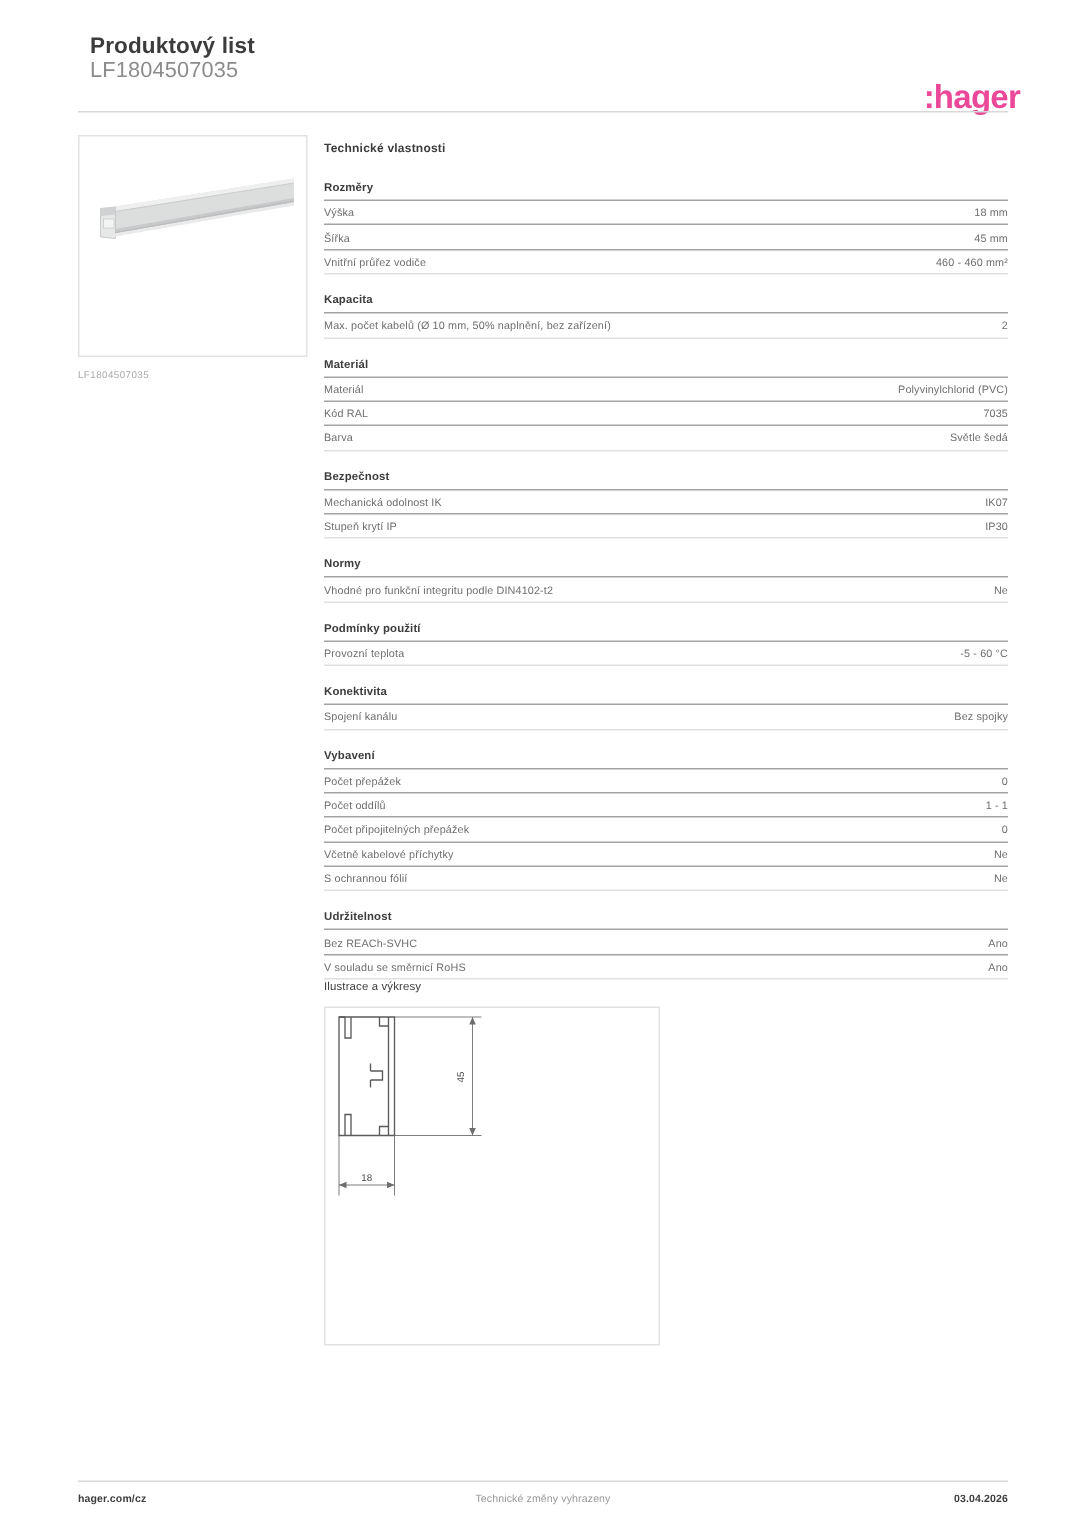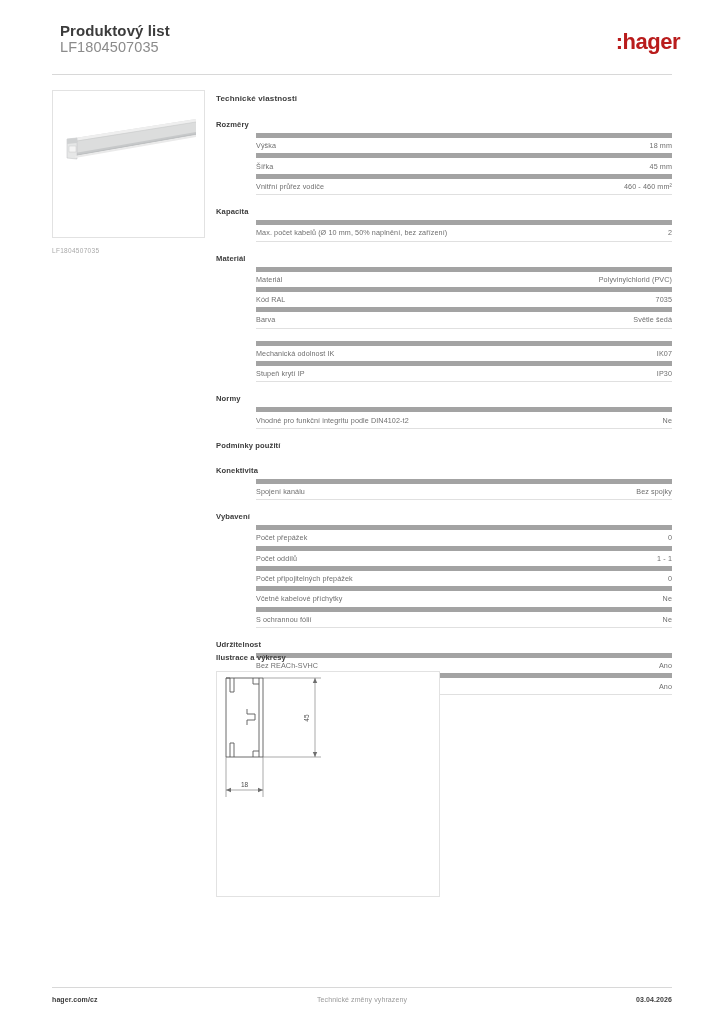--- a/index.html
+++ b/index.html
@@ -109,27 +109,26 @@
     font-size: 7.6px;
     font-weight: bold;
     color: #3c3c3c;
     letter-spacing: 0.1px;
     padding-bottom: 4px;
   }
   .row {
     display: flex;
     justify-content: space-between;
     align-items: flex-end;
-    border-top: 5px solid #a3a3a3;
+    border-top: 1px solid #a3a3a3;
     font-size: 7.2px;
     color: #6e6e6e;
     line-height: 9px;
     padding: 3.2px 0 3.2px 0;
     letter-spacing: 0.1px;
-    margin-left: 40px;
   }
   .group .row:last-child {
     border-bottom: 1px solid #e0e0e0;
   }
   .row-label {
     text-align: left;
     padding-right: 12px;
     white-space: nowrap;
   }
   .row-value {
@@ -139,21 +138,21 @@
 
   
   .drawings {
     position: absolute;
     left: 216px;
     top: 653px;
     width: 456px;
   }
   .drawings-title {
     font-size: 7.6px;
-    font-weight: bold;
+    font-weight: normal;
     color: #3c3c3c;
     letter-spacing: 0.1px;
     margin-bottom: 9px;
   }
   .drawing-frame {
     width: 224px;
     height: 226px;
     border: 1px solid #e2e2e2;
     box-sizing: border-box;
     background: #ffffff;
@@ -204,21 +203,21 @@
   }
 </style>
 </head>
 <body>
 
 <div class="page">
 
   <div class="header">
     <div class="header-title">Produktový list</div>
     <div class="header-subtitle">LF1804507035</div>
-    <div class="logo" style="color: #b91c1c;">:hager</div>
+    <div class="logo" style="color: #ec4899; margin-top: 23px;">:hager</div>
   </div>
   <div class="header-rule"></div>
 
   <div class="product-block">
     <div class="product-image-frame">
       <svg width="153" height="148" viewBox="0 0 153 148">
 
         <polygon points="22,47 143,28 143,44 22,65" fill="#dcdddd"></polygon>
         <polygon points="22,47 143,28 143,31 22,50" fill="#efefef"></polygon>
         <polygon points="22,62 143,41 143,44 22,65" fill="#c7c9ca"></polygon>
@@ -274,40 +273,45 @@
         <span class="row-label">Kód RAL</span>
         <span class="row-value">7035</span>
       </div>
       <div class="row">
         <span class="row-label">Barva</span>
         <span class="row-value">Světle šedá</span>
       </div>
     </div>
 
     <div class="group">
+      <div class="group-title">Bezpečnost</div>
       <div class="row">
         <span class="row-label">Mechanická odolnost IK</span>
         <span class="row-value">IK07</span>
       </div>
       <div class="row">
         <span class="row-label">Stupeň krytí IP</span>
         <span class="row-value">IP30</span>
       </div>
     </div>
 
     <div class="group">
       <div class="group-title">Normy</div>
       <div class="row">
         <span class="row-label">Vhodné pro funkční integritu podle DIN4102-t2</span>
         <span class="row-value">Ne</span>
       </div>
     </div>
 
     <div class="group">
       <div class="group-title">Podmínky použití</div>
+      <div class="row">
+        <span class="row-label">Provozní teplota</span>
+        <span class="row-value">-5 - 60 °C</span>
+      </div>
     </div>
 
     <div class="group">
       <div class="group-title">Konektivita</div>
       <div class="row">
         <span class="row-label">Spojení kanálu</span>
         <span class="row-value">Bez spojky</span>
       </div>
     </div>
 

